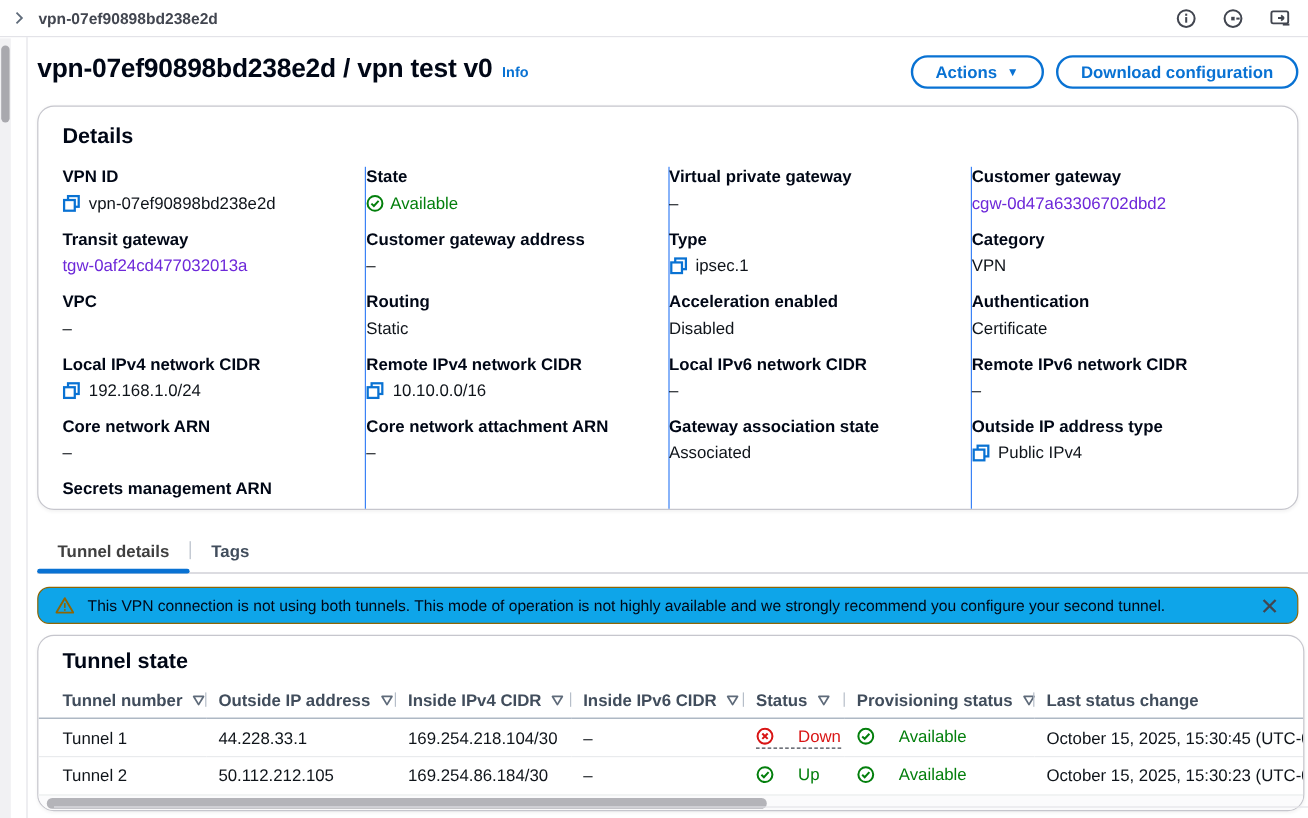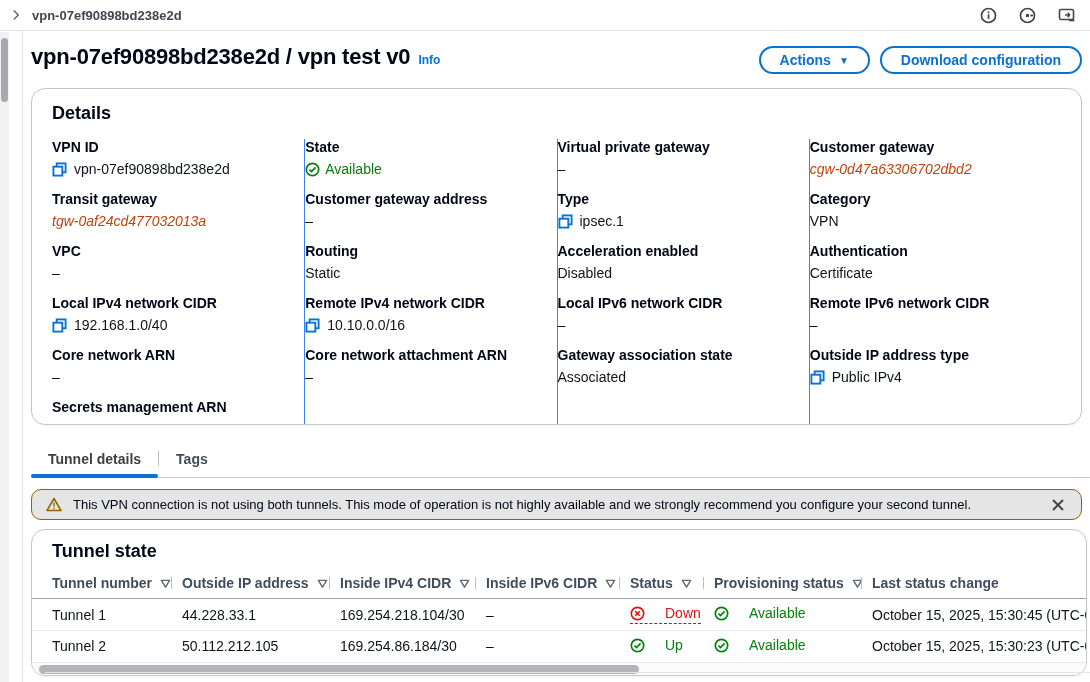--- a/index.html
+++ b/index.html
@@ -37,36 +37,36 @@
   .card { border:1px solid #c6c6cd; border-radius:14px; background:#fff;
     box-shadow:0 1px 3px rgba(0,7,22,0.05); }
   .details-card { margin:14px 8px 0 0; padding:14px 20px 6px 20px; height:337px; overflow:hidden; }
   .card-heading { font-size:18px; font-weight:700; color:#000716; }
   .dgrid { display:grid; grid-template-columns:1fr 1fr 1fr 1fr; margin-top:15px; }
   .dcol { padding-right:14px; }
   .dcol + .dcol { border-left:1px solid #3b82f6; padding-left:0; }
   .field { margin-bottom:13px; }
   .flabel { font-size:14px; font-weight:700; color:#000716; line-height:17px; margin-bottom:4px; }
   .fvalue { font-size:14px; color:#0f141a; line-height:18px; display:flex; align-items:center; gap:7px; min-height:18px; }
-  .link { color:#c2410c; cursor:pointer; text-decoration:none;font-style:italic; }
+  .link { color:#6d28d9; cursor:pointer; text-decoration:none; }
   .status-ok { color:#037f0c; display:inline-flex; align-items:center; gap:5px; }
   .copy-btn { display:inline-flex; cursor:pointer; }
 
   
   .tabs { display:flex; align-items:stretch; margin:19px 0 0 0; border-bottom:1px solid #c6c6cd; }
   .tab { position:relative; font-size:14px; font-weight:700; color:#414d5c;
     padding:7px 17px 10px 17px; cursor:pointer; }
   .tab.active { color:#404040; }
   .tab.active::after { content:""; position:absolute; left:0; right:0; bottom:-1px;
     height:4px; background:#0972d3; border-radius:2px; }
   .tabsep { width:1px; background:#b6bec9; margin:7px 0 11px 0; }
 
   
   .warning { margin:11px 8px 0 0; display:flex; align-items:center; gap:11px;
-    background:#e5e5e5; border:1px solid #8d6605; border-radius:10px;
+    background:#0ea5e9; border:1px solid #8d6605; border-radius:10px;
     padding:5px 14px; min-height:31px; }
   .warning-text { font-size:13px; color:#000716; }
   .warning-close { margin-left:auto; cursor:pointer; display:inline-flex; padding:2px; }
 
   
   .tunnel-card { margin:9px 3px 0 0; padding:11px 0 0 0; overflow:hidden; position:relative; }
   .tunnel-heading { font-size:18px; font-weight:700; color:#000716; padding:0 20px; }
   .tbl-clip { margin-top:8px; overflow:hidden; }
   table { border-collapse:collapse; table-layout:fixed; width:1250px; }
   col.c0{width:140px} col.c1{width:158px} col.c2{width:146px} col.c3{width:144px}
@@ -176,21 +176,21 @@
         </div>
         <div class="field">
           <div class="flabel">Local IPv4 network CIDR</div>
           <div class="fvalue">
             <span class="copy-btn">
                 <svg width="15" height="15" viewBox="0 0 16 16">
                   <rect x="5" y="1.5" width="9.5" height="9.5" fill="none" stroke="#0972d3" stroke-width="2"></rect>
                   <rect x="1.5" y="5" width="9.5" height="9.5" fill="#fff" stroke="#0972d3" stroke-width="2"></rect>
                 </svg>
               </span>
-            <span>192.168.1.0/40</span>
+            <span>192.168.1.0/24</span>
           </div>
         </div>
         <div class="field">
           <div class="flabel">Core network ARN</div>
           <div class="fvalue">–</div>
         </div>
         <div class="field">
           <div class="flabel">Secrets management ARN</div>
           <div class="fvalue">–</div>
         </div>

